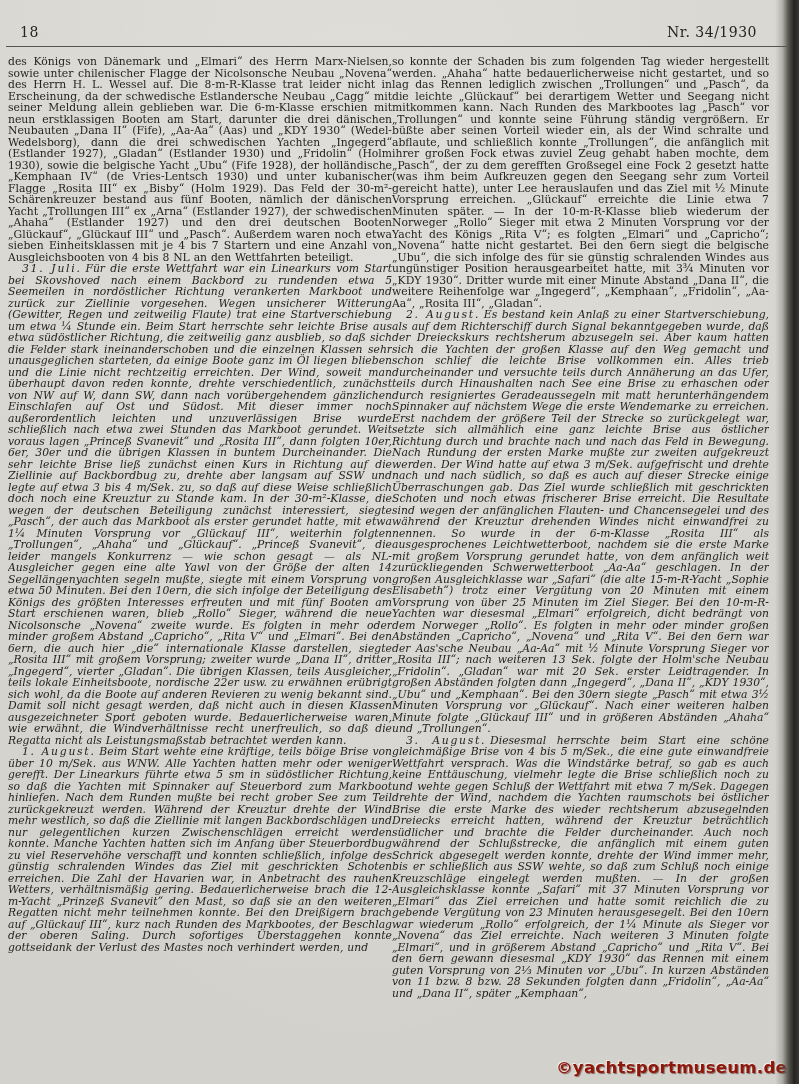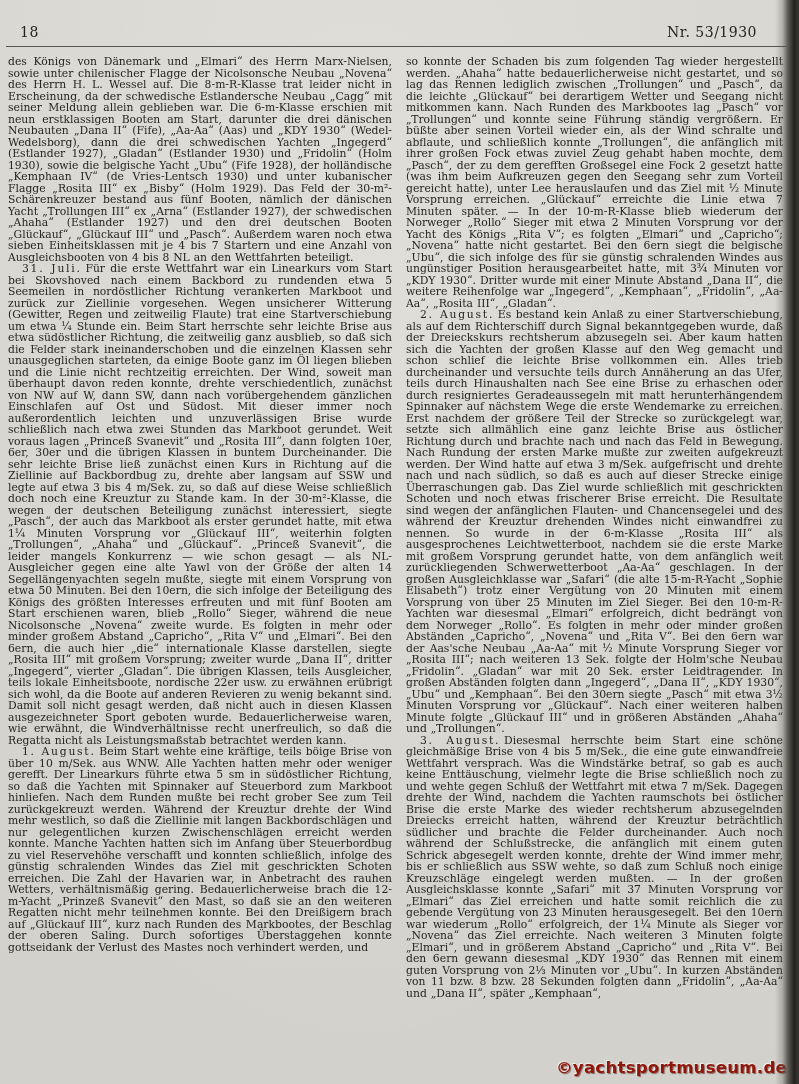--- a/index.html
+++ b/index.html
@@ -28,55 +28,54 @@
     padding:24px 34px 6px 14px;
     border-bottom:1px solid #57554e;
     margin:0 8px 0 6px;
   }
   .page-num   { font-size:14px; letter-spacing:0.5px; }
   .mag-title  { font-size:17px; letter-spacing:7px; padding-left:40px; }
   .issue-num  { font-size:14px; letter-spacing:0.5px; }
   .body-cols {
     display:flex;
     margin:9px 0 0 8px;
-    gap:14px;
   }
   .col {
     width:384px; height:1002px;
     overflow:hidden;
     font-size:10.8px;
     line-height:11.5px;
     text-align:justify;
     hyphens:auto; -webkit-hyphens:auto;
     word-spacing:0.04em;
   }
   .col.right { width:377px; }
   .para { margin:0; }
-  .para.indent { text-indent:14px; }
+  .para.indent { text-indent:14px;font-style:italic; }
   .lead { letter-spacing:0.16em; margin-right:0.35em; }
   .watermark {
     position:absolute; right:12px; bottom:7px;
     font-family:"DejaVu Sans", sans-serif;
     font-weight:bold; font-style:normal;
     font-size:16.5px; letter-spacing:0.3px;
     color:#8e160a;
     text-shadow:
       -1px -1px 0 rgba(255,255,250,0.55),
        1px  1px 1px rgba(70,10,4,0.55),
        0 0 3px rgba(255,255,248,0.45);
   }
 </style>
 </head>
 <body>
 
 <div class="page">
 
   <div class="masthead">
     <span class="page-num">18</span>
-    <span class="issue-num">Nr. 53/1930</span>
+    <span class="issue-num">Nr. 34/1930</span>
   </div>
 
   <div class="body-cols">
 
     <div class="col left">
       <p class="para"><span>des Königs von Dänemark und „Elmari“ des Herrn Marx-Nielsen, sowie unter chilenischer Flagge der Nicolsonsche Neubau „Novena“ des Herrn H. L. Wessel auf. Die 8-m-R-Klasse trat leider nicht in Erscheinung, da der schwedische Estlandersche Neubau „Cagg“ mit seiner Meldung allein geblieben war. Die 6-m-Klasse erschien mit neun erstklassigen Booten am Start, darunter die drei dänischen Neubauten „Dana II“ (Fife), „Aa-Aa“ (Aas) und „KDY 1930“ (Wedel-Wedelsborg), dann die drei schwedischen Yachten „Ingegerd“ (Estlander 1927), „Gladan“ (Estlander 1930) und „Fridolin“ (Holm 1930), sowie die belgische Yacht „Ubu“ (Fife 1928), der holländische „Kemphaan IV“ (de Vries-Lentsch 1930) und unter kubanischer Flagge „Rosita III“ ex „Bisby“ (Holm 1929). Das Feld der 30-m²-Schärenkreuzer bestand aus fünf Booten, nämlich der dänischen Yacht „Trollungen III“ ex „Arna“ (Estlander 1927), der schwedischen „Ahaha“ (Estlander 1927) und den drei deutschen Booten „Glückauf“, „Glückauf III“ und „Pasch“. Außerdem waren noch etwa sieben Einheitsklassen mit je 4 bis 7 Startern und eine Anzahl von Ausgleichsbooten von 4 bis 8 NL an den Wettfahrten beteiligt.</span></p>
       <p class="para indent"><span class="lead">31. Juli.</span><span>Für die erste Wettfahrt war ein Linearkurs vom Start bei Skovshoved nach einem Backbord zu rundenden etwa 5 Seemeilen in nordöstlicher Richtung verankerten Markboot und zurück zur Ziellinie vorgesehen. Wegen unsicherer Witterung (Gewitter, Regen und zeitweilig Flaute) trat eine Startverschiebung um etwa ¼ Stunde ein. Beim Start herrschte sehr leichte Brise aus etwa südöstlicher Richtung, die zeitweilig ganz ausblieb, so daß sich die Felder stark ineinanderschoben und die einzelnen Klassen sehr unausgeglichen starteten, da einige Boote ganz im Öl liegen blieben und die Linie nicht rechtzeitig erreichten. Der Wind, soweit man überhaupt davon reden konnte, drehte verschiedentlich, zunächst von NW auf W, dann SW, dann nach vorübergehendem gänzlichen Einschlafen auf Ost und Südost. Mit dieser immer noch außerordentlich leichten und unzuverlässigen Brise wurde schließlich nach etwa zwei Stunden das Markboot gerundet. Weit voraus lagen „Princeß Svanevit“ und „Rosita III“, dann folgten 10er, 6er, 30er und die übrigen Klassen in buntem Durcheinander. Die sehr leichte Brise ließ zunächst einen Kurs in Richtung auf die Ziellinie auf Backbordbug zu, drehte aber langsam auf SSW und legte auf etwa 3 bis 4 m/Sek. zu, so daß auf diese Weise schließlich doch noch eine Kreuztur zu Stande kam. In der 30-m²-Klasse, die wegen der deutschen Beteiligung zunächst interessiert, siegte „Pasch“, der auch das Markboot als erster gerundet hatte, mit etwa 1¼ Minuten Vorsprung vor „Glückauf III“, weiterhin folgten „Trollungen“, „Ahaha“ und „Glückauf“. „Princeß Svanevit“, die leider mangels Konkurrenz — wie schon gesagt — als NL-Ausgleicher gegen eine alte Yawl von der Größe der alten 14 Segellängenyachten segeln mußte, siegte mit einem Vorsprung von etwa 50 Minuten. Bei den 10ern, die sich infolge der Beteiligung des Königs des größten Interesses erfreuten und mit fünf Booten am Start erschienen waren, blieb „Rollo“ Sieger, während die neue Nicolsonsche „Novena“ zweite wurde. Es folgten in mehr oder minder großem Abstand „Capricho“, „Rita V“ und „Elmari“. Bei den 6ern, die auch hier „die“ internationale Klasse darstellen, siegte „Rosita III“ mit großem Vorsprung; zweiter wurde „Dana II“, dritter „Ingegerd“, vierter „Gladan“. Die übrigen Klassen, teils Ausgleicher, teils lokale Einheitsboote, nordische 22er usw. zu erwähnen erübrigt sich wohl, da die Boote auf anderen Revieren zu wenig bekannt sind. Damit soll nicht gesagt werden, daß nicht auch in diesen Klassen ausgezeichneter Sport geboten wurde. Bedauerlicherweise waren, wie erwähnt, die Windverhältnisse recht unerfreulich, so daß die Regatta nicht als Leistungsmaßstab betrachtet werden kann.</span></p>
       <p class="para indent"><span class="lead">1. August.</span><span>Beim Start wehte eine kräftige, teils böige Brise von über 10 m/Sek. aus WNW. Alle Yachten hatten mehr oder weniger gerefft. Der Linearkurs führte etwa 5 sm in südöstlicher Richtung, so daß die Yachten mit Spinnaker auf Steuerbord zum Markboot hinliefen. Nach dem Runden mußte bei recht grober See zum Teil zurückgekreuzt werden. Während der Kreuztur drehte der Wind mehr westlich, so daß die Ziellinie mit langen Backbordschlägen und nur gelegentlichen kurzen Zwischenschlägen erreicht werden konnte. Manche Yachten hatten sich im Anfang über Steuerbordbug zu viel Reservehöhe verschafft und konnten schließlich, infolge des günstig schralenden Windes das Ziel mit geschrickten Schoten erreichen. Die Zahl der Havarien war, in Anbetracht des rauhen Wetters, verhältnismäßig gering. Bedauerlicherweise brach die 12-m-Yacht „Prinzeß Svanevit“ den Mast, so daß sie an den weiteren Regatten nicht mehr teilnehmen konnte. Bei den Dreißigern brach auf „Glückauf III“, kurz nach Runden des Markbootes, der Beschlag der oberen Saling. Durch sofortiges Überstaggehen konnte gottseidank der Verlust des Mastes noch verhindert werden, und</span></p>
     </div>
 

